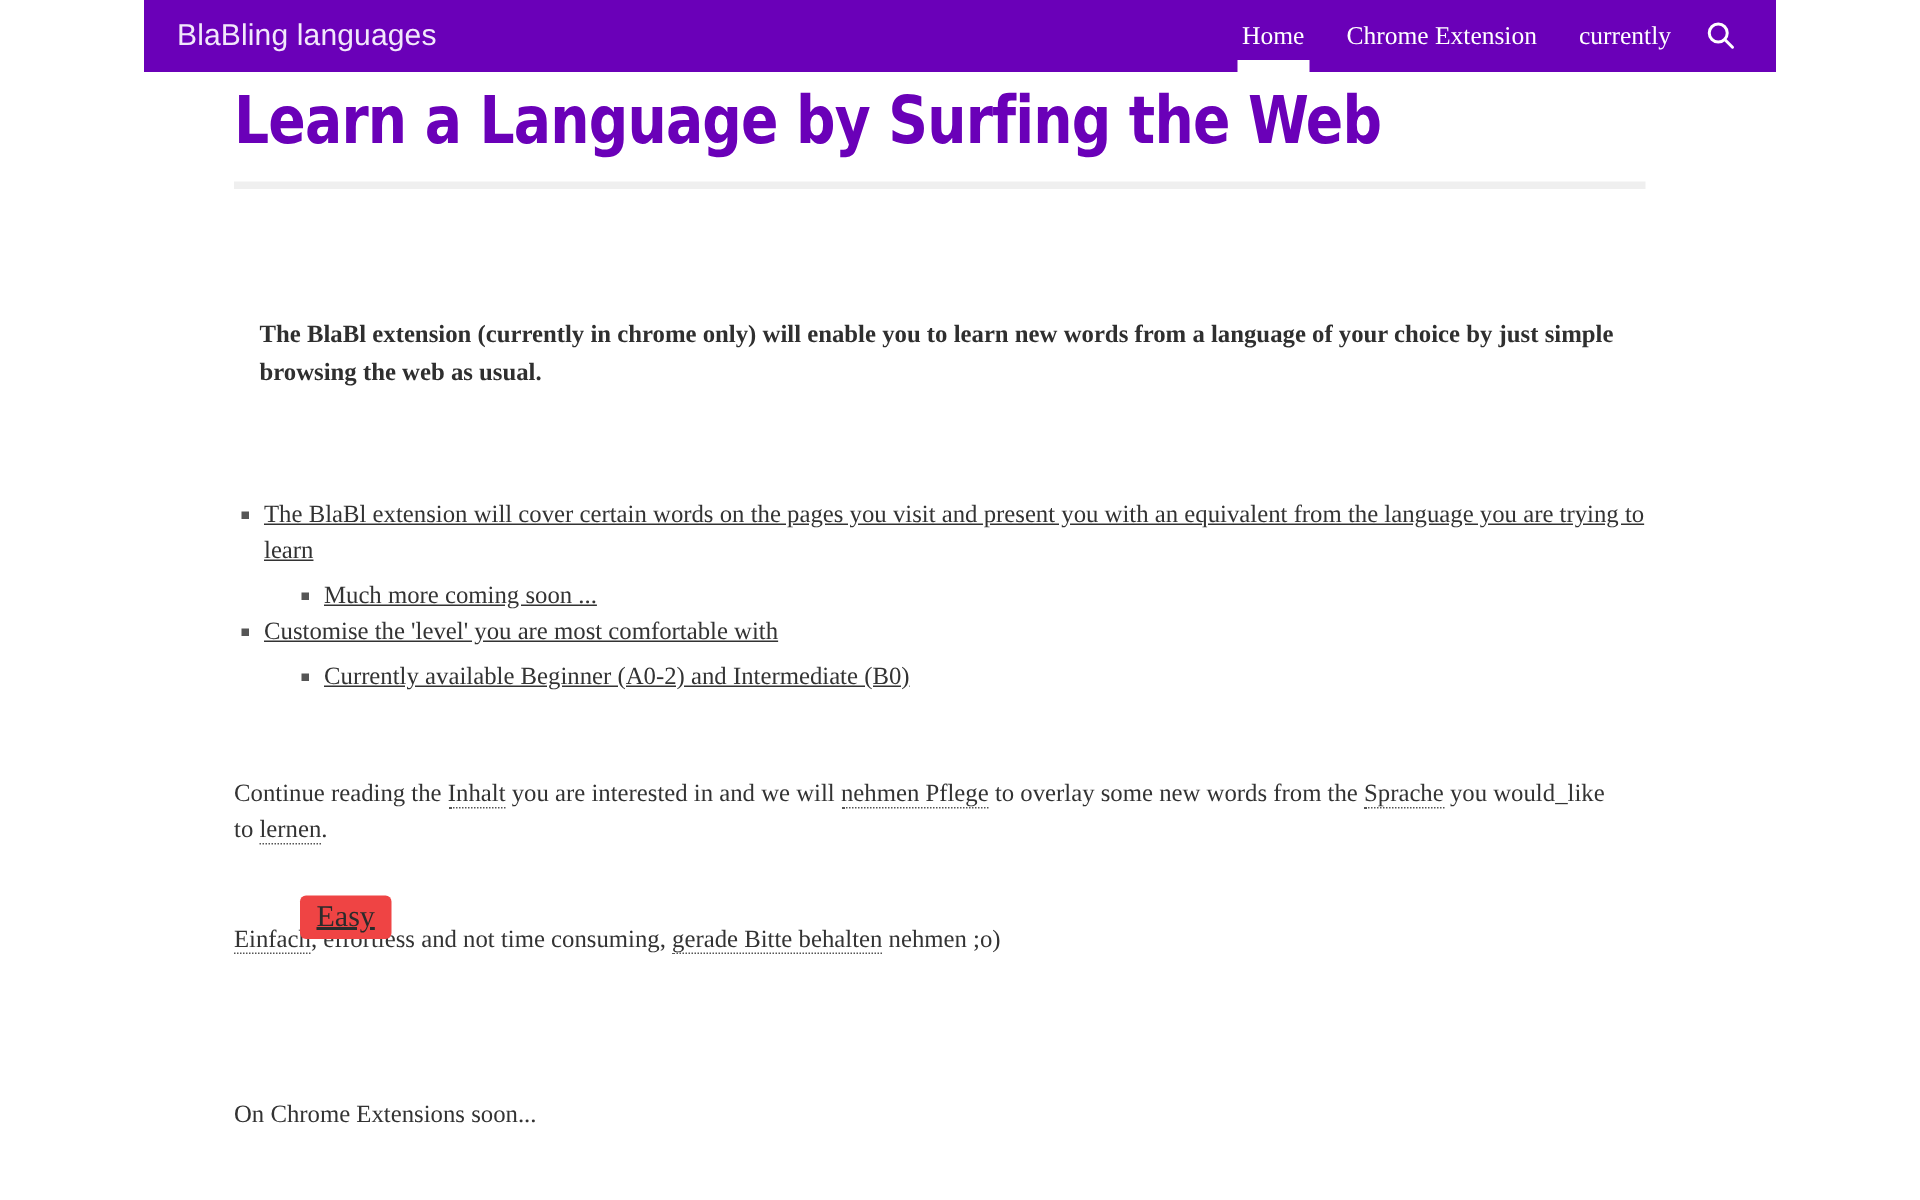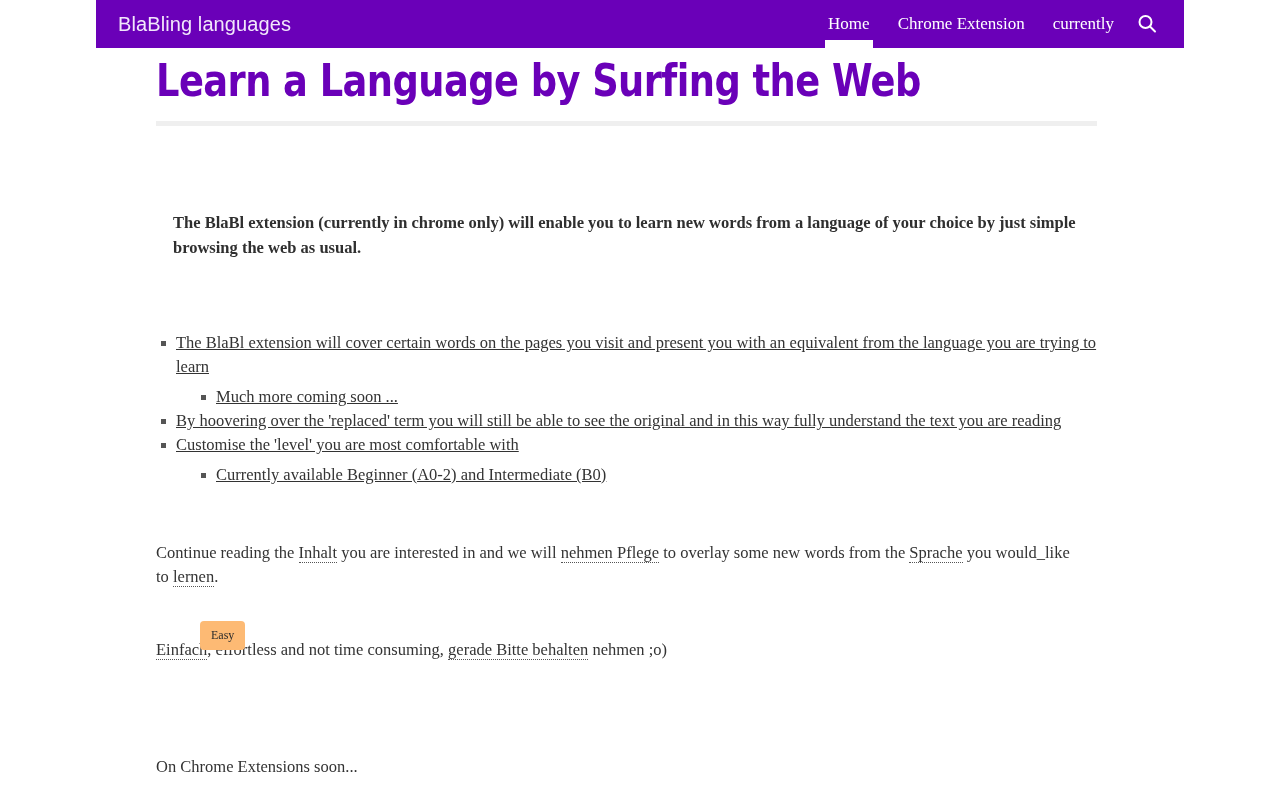--- a/index.html
+++ b/index.html
@@ -164,26 +164,27 @@
 
   #tooltip-block {
     position: relative;
     padding-top: 39px;
     height: 40px;
   }
   #word-tooltip {
     position: absolute;
     left: 44px;
     top: 32px;
-    background: #fdba74;
+    background: #ef4444;
     color: #2b2b2b;
     border-radius: 4px;
     padding: 4px 11px 5px 11px;
-    font-size: 12px;
+    font-size: 20px;
     line-height: 20px;
+    text-decoration: underline;
   }
 
   #easy-paragraph {
     margin: 0;
     padding-top: 9px;
     font-size: 16.5px;
     line-height: 24px;
     color: #333333;
   }
 
@@ -227,24 +228,20 @@
       <span class="li-text">The BlaBl extension will cover certain words on the pages you visit and present you with an equivalent from the language you are trying to learn</span>
       <ul class="sublist">
         <li>
           <span class="li-marker"></span>
           <span class="li-text">Much more coming soon ...</span>
         </li>
       </ul>
     </li>
     <li>
       <span class="li-marker"></span>
-      <span class="li-text">By hoovering over the 'replaced' term you will still be able to see the original and in this way fully understand the text you are reading</span>
-    </li>
-    <li>
-      <span class="li-marker"></span>
       <span class="li-text">Customise the 'level' you are most comfortable with</span>
       <ul class="sublist">
         <li>
           <span class="li-marker"></span>
           <span class="li-text">Currently available Beginner (A0-2) and Intermediate (B0)</span>
         </li>
       </ul>
     </li>
   </ul>
 

